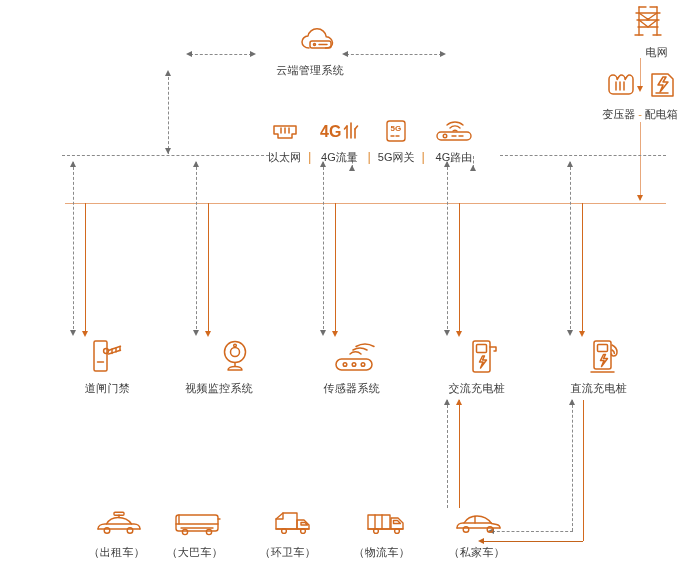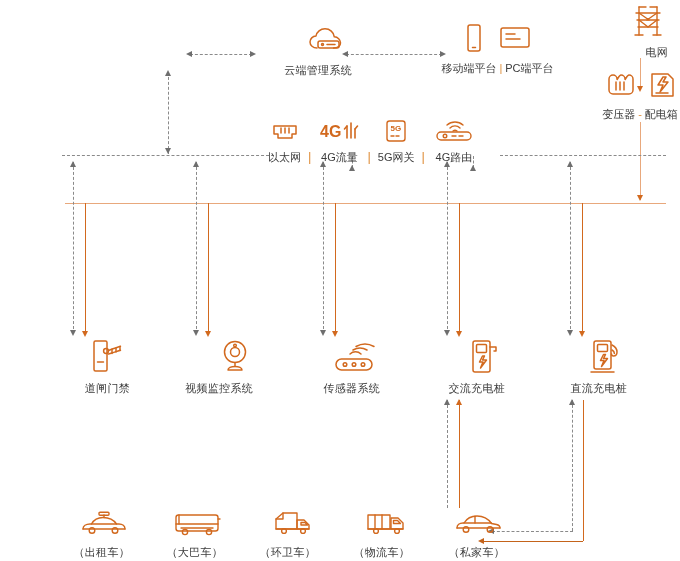--- a/index.html
+++ b/index.html
@@ -128,51 +128,32 @@
   <div class="vline dash-v" style="left:572px; top:400px; height:131px;"></div>
   <div class="arrow arw-up-g" style="left:568.5px; top:399px;"></div>
   <div class="hline dash-h" style="left:492px; top:531px; width:81px;"></div>
   <div class="arrow arw-left-g" style="left:488px; top:527.5px;"></div>
 
   <div class="vline solid-v-strong" style="left:583px; top:400px; height:141px;"></div>
   <div class="hline solid-h-strong" style="left:483px; top:541px; width:100px;"></div>
   <div class="arrow arw-left-o" style="left:478px; top:537.5px;"></div>
 
 
-  <div class="node" style="left:260px; top:22px; width:92px;">
+  <div class="node" style="left:252px; top:22px; width:92px;">
     <span class="ico">
       <svg width="48" height="34" viewBox="0 0 48 34" fill="none" stroke="#d2691e" stroke-width="1.5" stroke-linecap="round" stroke-linejoin="round">
         <path d="M13 26c-4 0-7-2.6-7-6 0-3.2 2.6-5.8 6-6 .7-4.2 4.5-7.2 9-7.2 4.8 0 8.8 3.4 9.3 8 3.4.2 6.2 2.8 6.2 6 0 3.4-3 5.2-7 5.2"></path>
         <rect x="14" y="19" width="21" height="7" rx="2"></rect>
         <circle cx="18.5" cy="22.5" r="1"></circle>
         <path d="M23 22.5h8"></path>
       </svg>
     </span>
     <span class="lbl">云端管理系统</span>
   </div>
 
-  <div class="dualbox" style="left:440px; top:22px; width:115px;">
-    <div class="dualrow">
-      <span>
-        <svg width="20" height="32" viewBox="0 0 20 32" fill="none" stroke="#d2691e" stroke-width="1.5" stroke-linecap="round" stroke-linejoin="round">
-          <rect x="4" y="3" width="12" height="26" rx="2"></rect>
-          <path d="M8.5 25.5h3"></path>
-        </svg>
-      </span>
-      <span>
-        <svg width="34" height="32" viewBox="0 0 34 32" fill="none" stroke="#d2691e" stroke-width="1.5" stroke-linecap="round" stroke-linejoin="round">
-          <rect x="3" y="6" width="28" height="19" rx="2"></rect>
-          <path d="M8 12h9M8 17h14"></path>
-        </svg>
-      </span>
-    </div>
-    <div class="dualcap">
-      <span>移动端平台</span><span class="sep">|</span><span>PC端平台</span>
-    </div>
-  </div>
 
   <div class="node" style="left:612px; top:4px; width:56px;">
     <span class="ico">
       <svg width="40" height="34" viewBox="0 0 40 34" fill="none" stroke="#d2691e" stroke-width="1.4" stroke-linecap="round" stroke-linejoin="round">
         <path d="M11 3v28M29 3v28"></path>
         <path d="M7 31h8M25 31h8"></path>
         <path d="M11 3h7M22 3h7"></path>
         <path d="M8 9h24M9 16h22M10 23h20"></path>
         <path d="M11 9l10 7M29 9l-10 7M11 16l9 7M29 16l-9 7"></path>
       </svg>
@@ -314,21 +295,21 @@
         <rect x="14.5" y="6.5" width="10" height="7" rx="1"></rect>
         <path d="M20.5 16.5l-3 6h3.5l-2.5 6 6-8h-4l2-4z"></path>
         <path d="M8 34h23"></path>
         <path d="M29 7c3 1.5 5 4 5 7 0 2.5-1.5 4-3.5 4-1.2 0-2-.8-2-2"></path>
         <path d="M29 12c1.5.8 2.4 2 2.4 3.4"></path>
       </svg>
     </span>
     <span class="lbl">直流充电桩</span>
   </div>
 
-  <div class="node" style="left:30px; top:510px; width:100px;">
+  <div class="node" style="left:45px; top:510px; width:100px;">
     <span class="ico">
       <svg width="52" height="28" viewBox="0 0 52 28" fill="none" stroke="#d2691e" stroke-width="1.4" stroke-linecap="round" stroke-linejoin="round">
         <path d="M5 19c0-3 3-5 7-5h1.5C16 9.5 19 7.5 25 7.5c6.5 0 10.5 2 13.5 6.5H41c3.5 0 6 2 6 5"></path>
         <path d="M5 19h42"></path>
         <path d="M13.5 14h25"></path>
         <path d="M26 7.5V5"></path>
         <rect x="21" y="2.2" width="10" height="3" rx="1"></rect>
         <circle cx="14" cy="20.5" r="2.8"></circle>
         <circle cx="37" cy="20.5" r="2.8"></circle>
       </svg>

